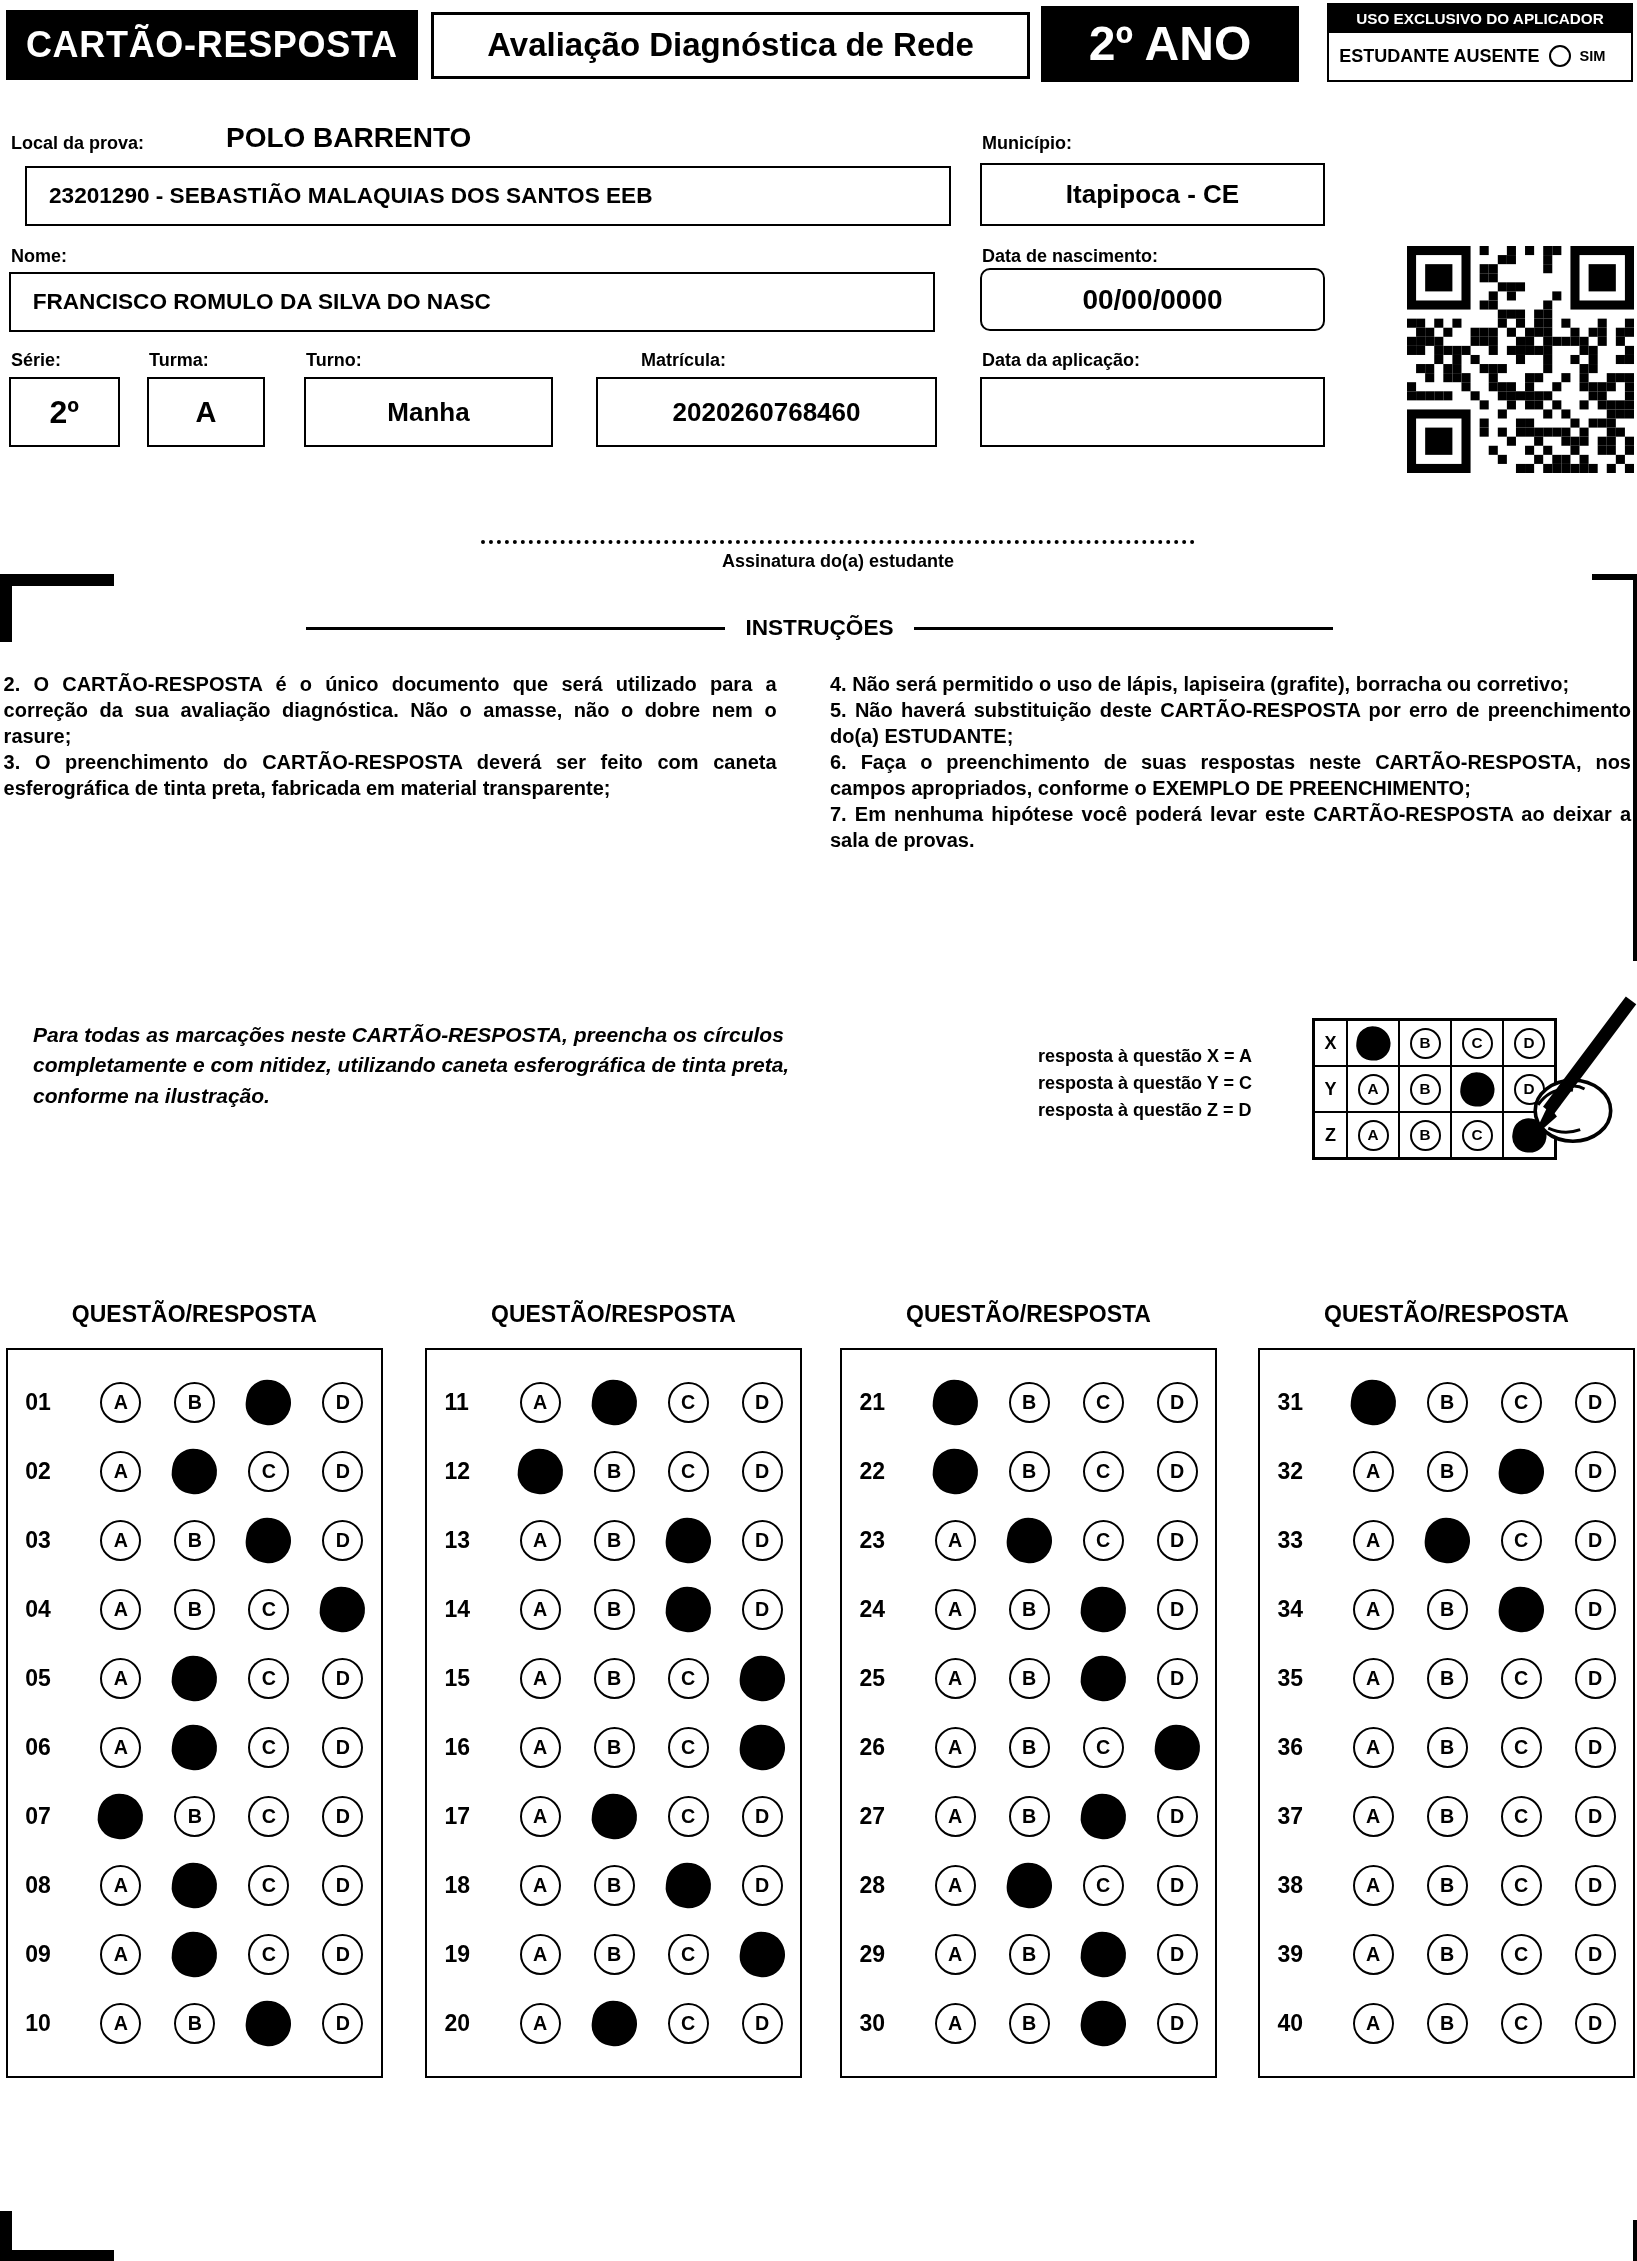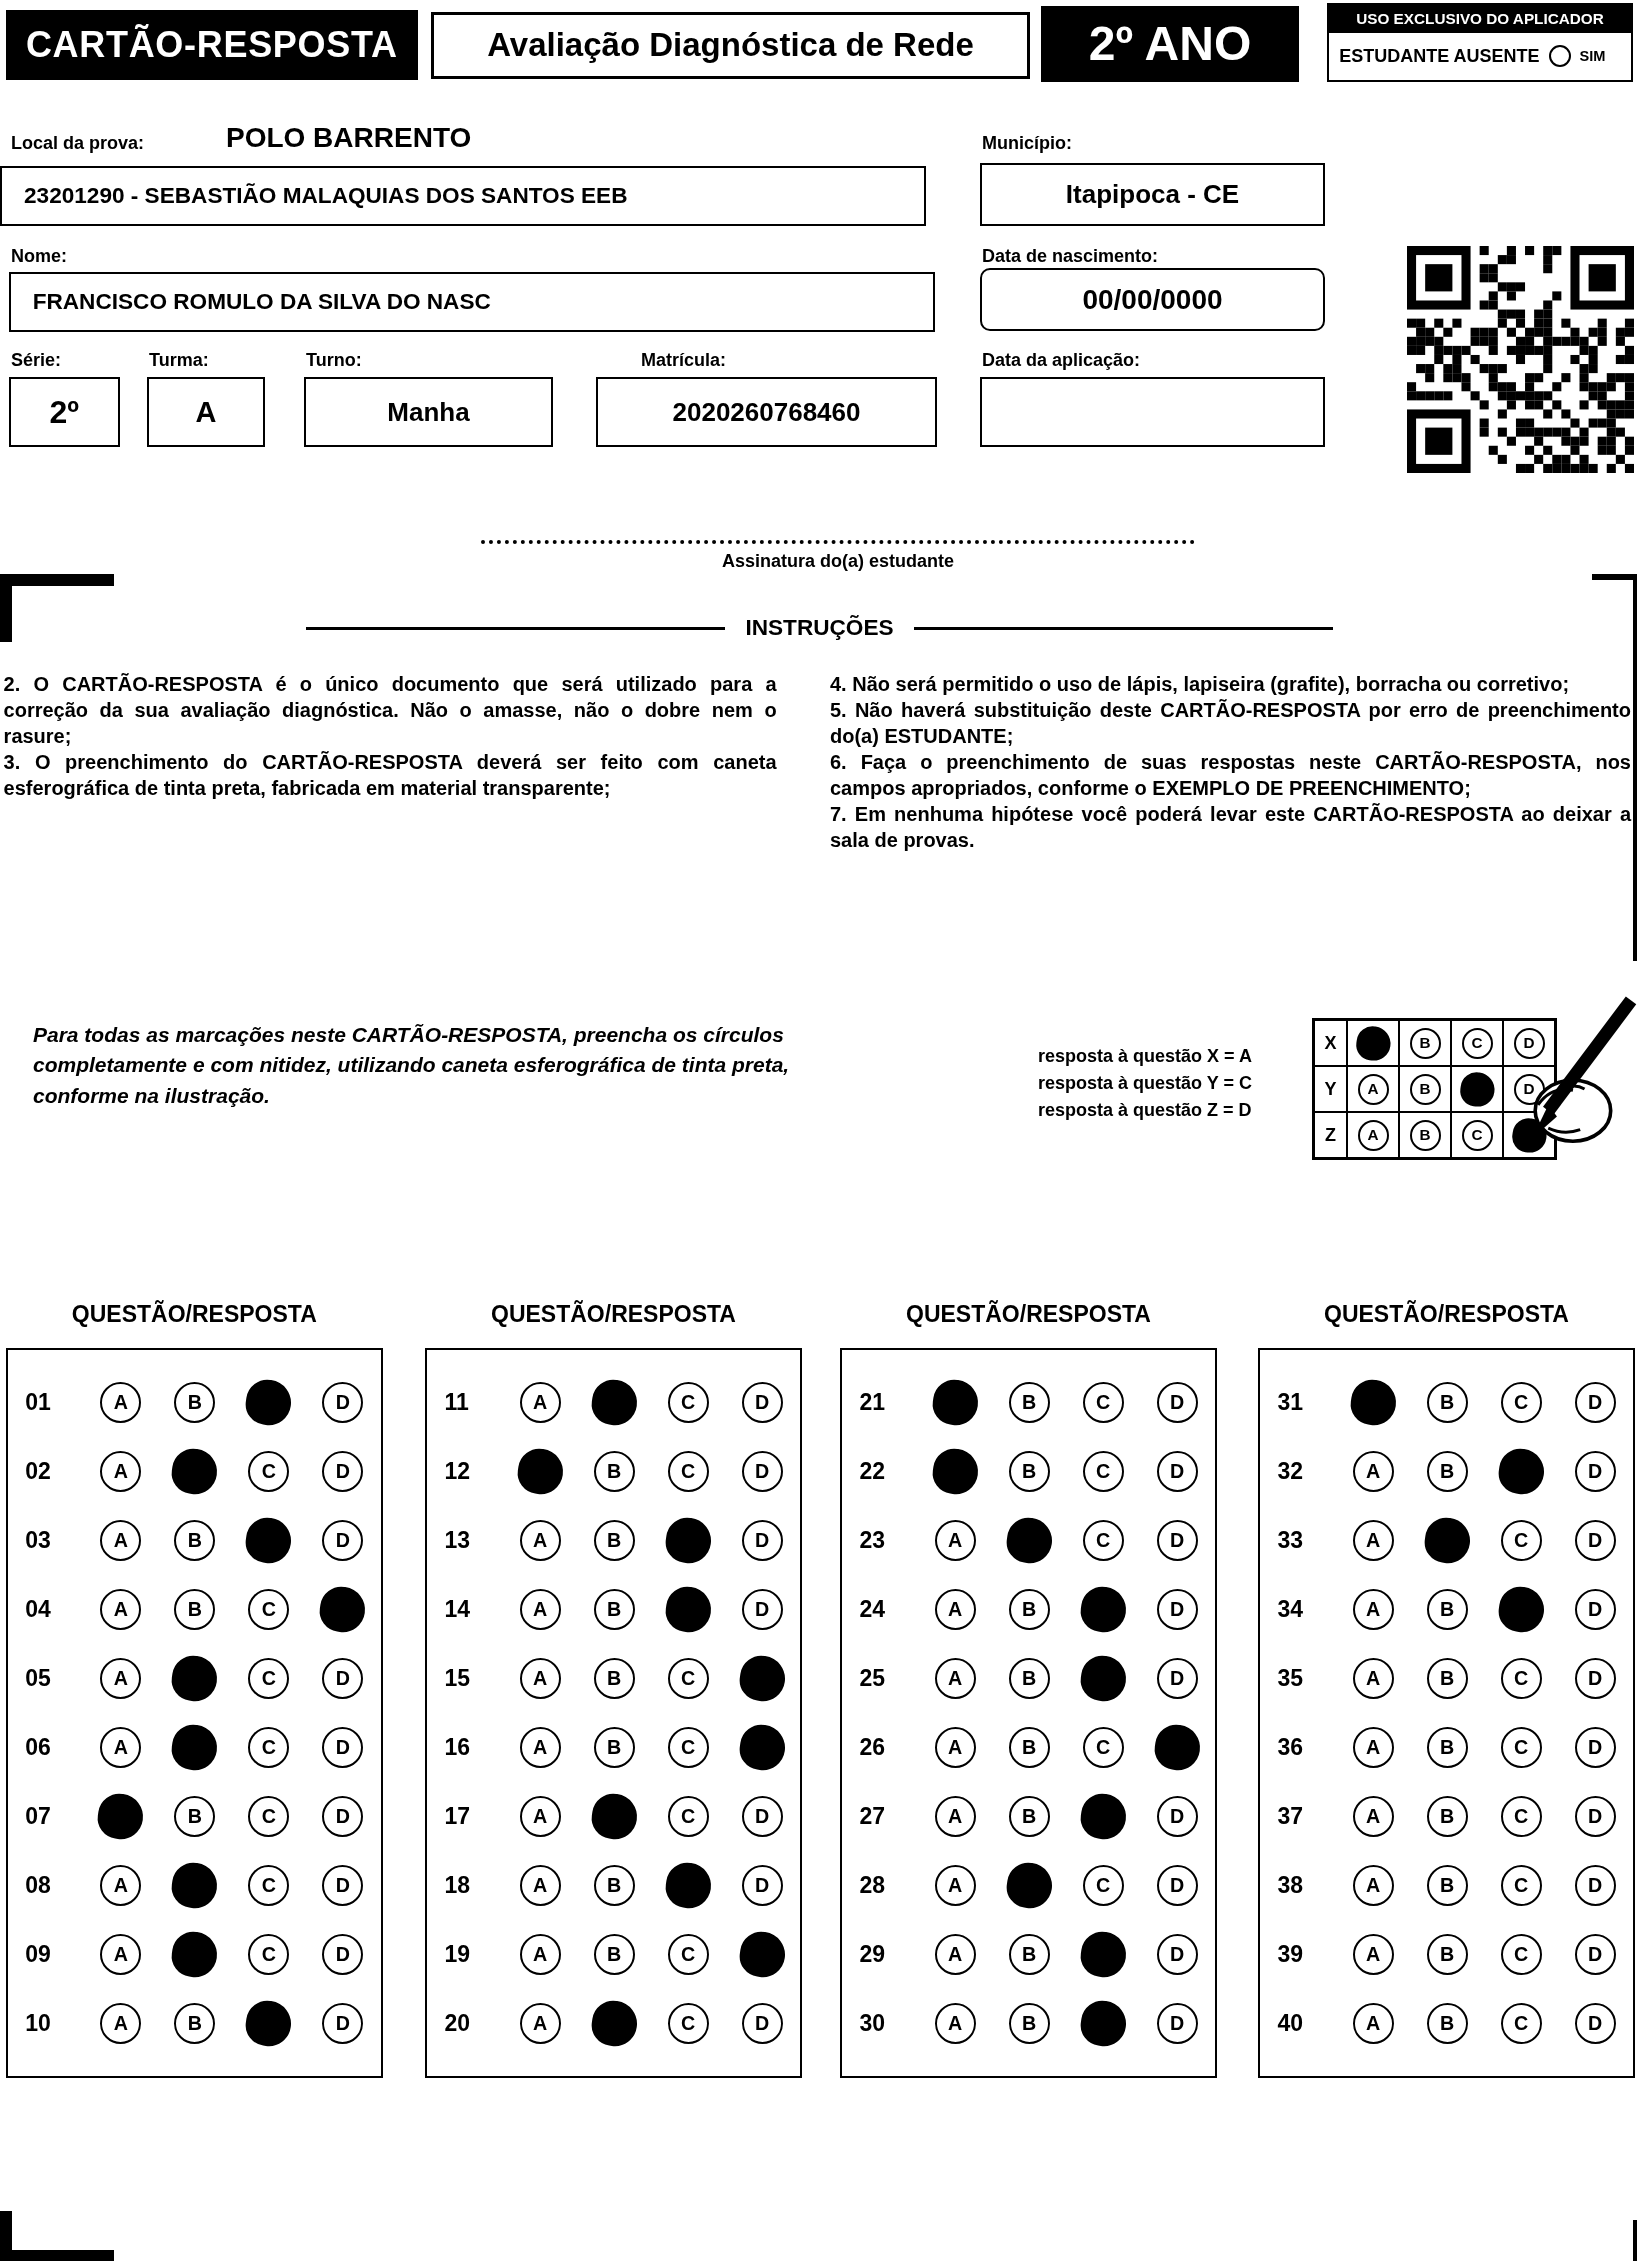--- a/index.html
+++ b/index.html
@@ -22,21 +22,21 @@
   .absent-row { flex:1; display:flex; align-items:center; padding:0 10.2px; gap:9px; font-weight:bold; }
   .absent-label { font-size:18px; }
   .absent-circle { width:22px; height:22px; border:2.2px solid #000; border-radius:50%; flex:none; }
   .absent-yes { font-size:14.6px; }
 
   
   .field-label { position:absolute; font-size:18px; font-weight:bold; }
   .field-box   { position:absolute; border:2.9px solid #000; display:flex; align-items:center; font-weight:bold; background:#fff; }
   .lbl-local     { left:11px;   top:133px; }
   .val-local     { position:absolute; left:226px; top:122px; font-size:28px; font-weight:bold; }
-  .box-school    { left:0;   top:166px; width:926px; height:60px; padding-left:22px; font-size:22.6px; }
+  .box-school    { left:25px;   top:166px; width:926px; height:60px; padding-left:22px; font-size:22.6px; }
   .lbl-municipio { left:982px; top:133px; }
   .box-municipio { left:980px; top:163px; width:345px; height:63px; justify-content:center; font-size:26px; }
   .lbl-nome      { left:11px;   top:246px; }
   .box-nome      { left:8.7px;   top:272px; width:926px; height:60px; padding-left:22px; font-size:22.6px; }
   .lbl-nasc      { left:982px; top:246px; }
   .box-nasc      { left:980px; top:268px; width:345px; height:63px; justify-content:center; font-size:28px;border-radius:10px; }
   .lbl-serie     { left:11px;   top:350px; }
   .box-serie     { left:8.7px;   top:377px; width:111px; height:70px; justify-content:center; font-size:32px; }
   .lbl-turma     { left:149px;  top:350px; }
   .box-turma     { left:147px;  top:377px; width:118px; height:70px; justify-content:center; font-size:29px; }

